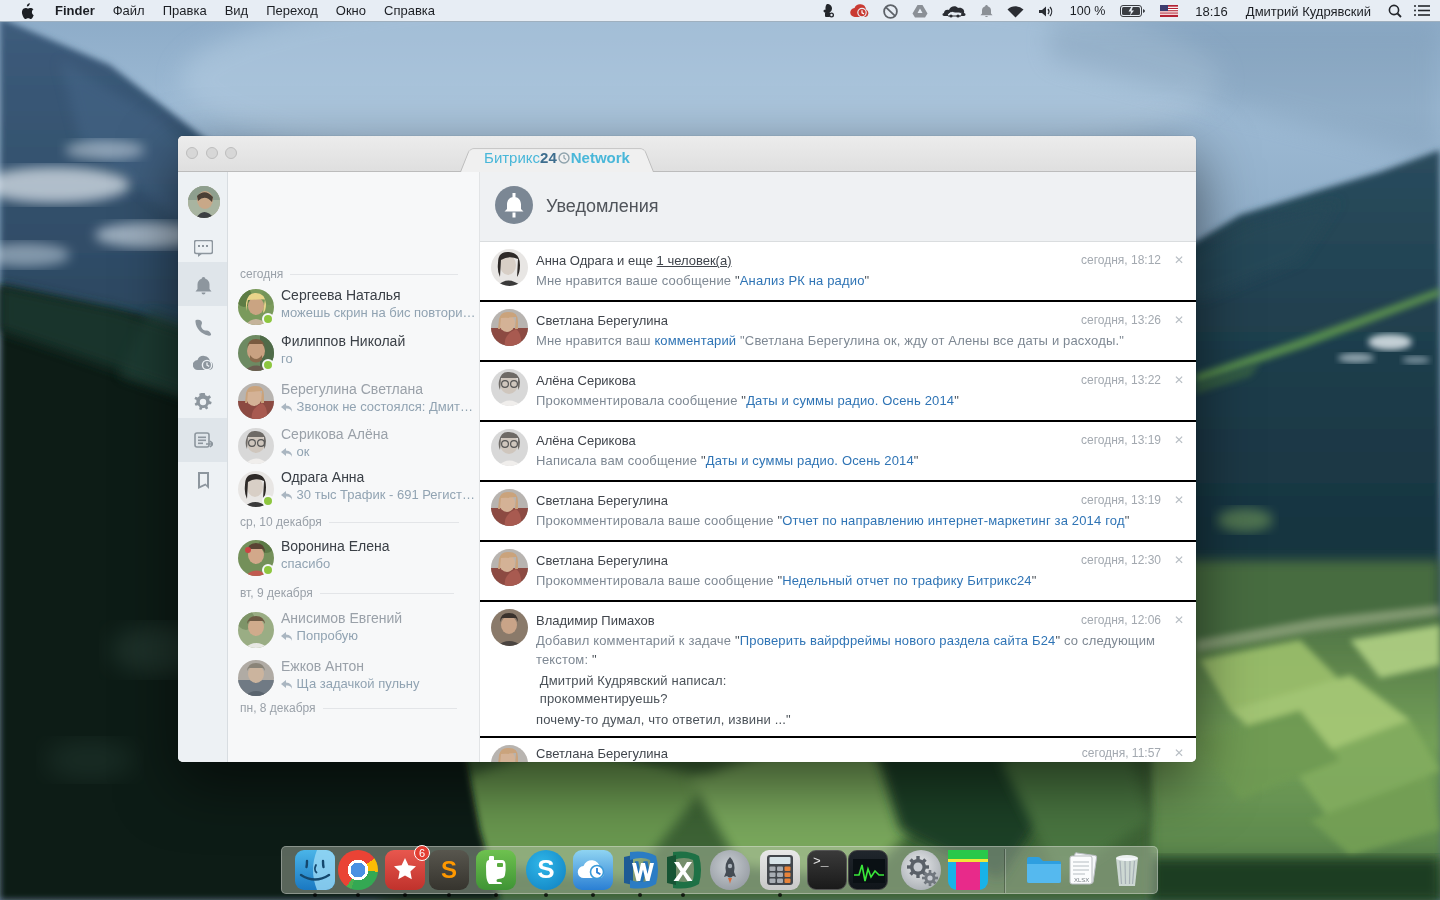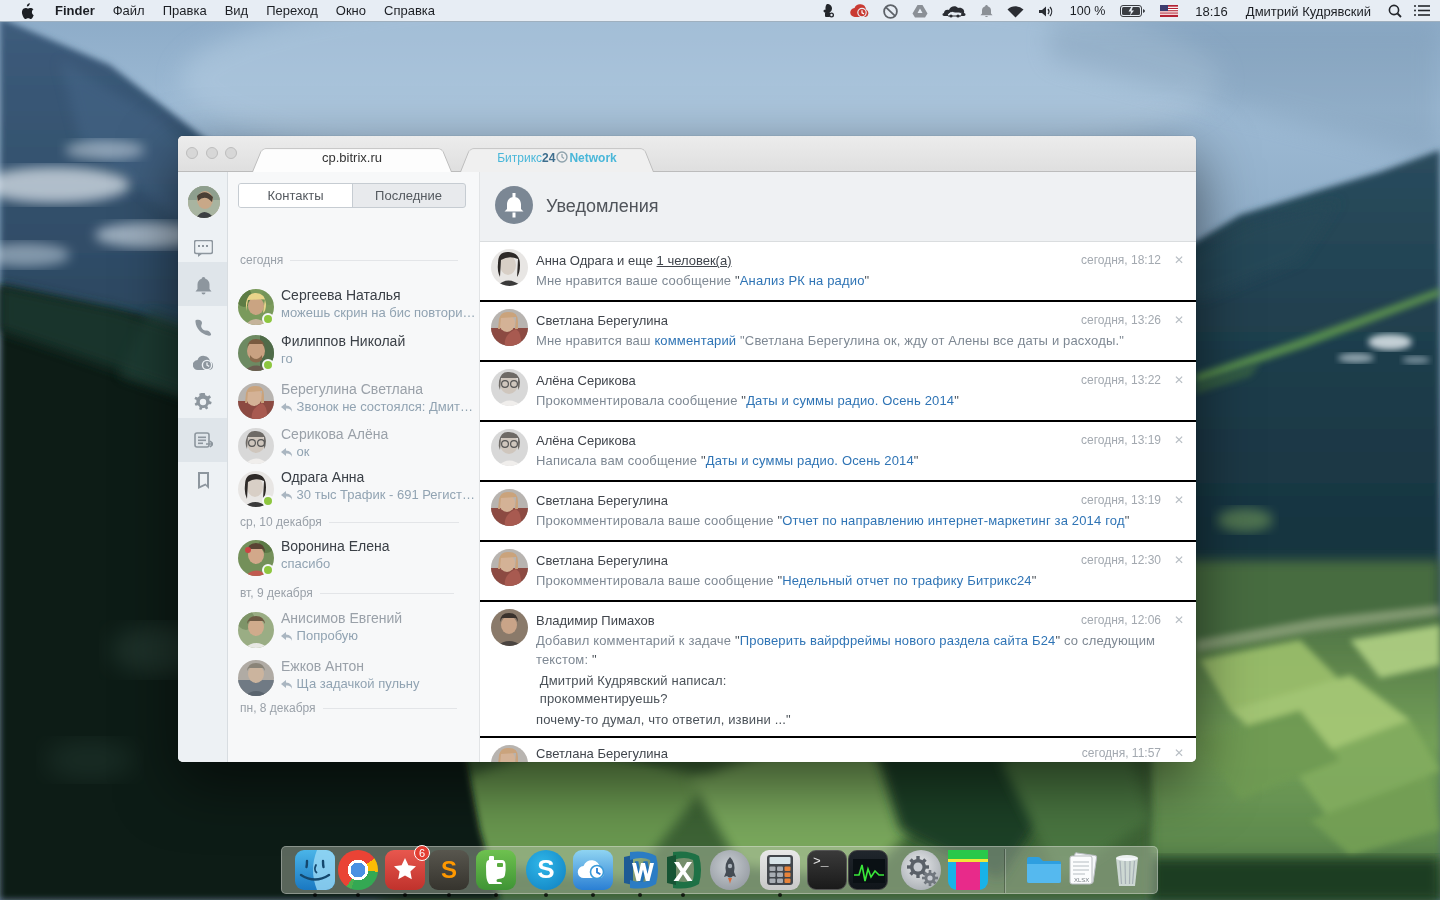--- a/index.html
+++ b/index.html
@@ -241,27 +241,23 @@
           </g>
         </svg>
     </div>
   </div>
 
   <div id="win">
     <div id="titlebar">
       <div class="tl" style="left:8px;"></div>
       <div class="tl" style="left:28px;"></div>
       <div class="tl" style="left:47px;"></div>
-      <div class="tab" id="tab1">
-          <div class="bg"></div>
-          <div class="lbl">cp.bitrix.ru</div>
-        </div>
       <div class="tab" id="tab2">
           <div class="bg"></div>
-          <div class="lbl" style="font-size:12px;"><span style="color:#49b7d9;">Битрикс</span><b style="color:#3e6e8e;">24</b><svg width="12" height="12" viewBox="0 0 12 12" style="vertical-align:-1px;margin:0 1px;">
+          <div class="lbl" style="font-size:15px;"><span style="color:#49b7d9;">Битрикс</span><b style="color:#3e6e8e;">24</b><svg width="12" height="12" viewBox="0 0 12 12" style="vertical-align:-1px;margin:0 1px;">
               <circle cx="6" cy="6" r="5" fill="none" stroke="#8fa3ad" stroke-width="1.4"></circle>
               <path d="M6 3 L6 6 L8 7.5" stroke="#8fa3ad" stroke-width="1.2" fill="none"></path>
             </svg><b style="color:#49b7d9;">Network</b></div>
         </div>
     </div>
     <div id="body">
       <div id="sidebar">
         <div style="position:absolute;left:10px;top:14px;width:32px;height:32px;border-radius:50%;overflow:hidden;background:#b9a98f;">
           <svg width="32" height="32">
               <rect width="32" height="32" fill="#a8b4a0"></rect>
@@ -300,25 +296,21 @@
               <rect x="4" y="4.5" width="8" height="1.6" fill="#8d969e"></rect>
               <rect x="4" y="7.5" width="8" height="1.6" fill="#8d969e"></rect>
               <rect x="4" y="10.5" width="5" height="1.6" fill="#8d969e"></rect>
               <path d="M12 12 L19 12 M16 9 L19 12 L16 15" stroke="#8d969e" stroke-width="1.6" fill="none"></path>
             </svg></div>
         <div class="sideicon" style="top:300px;"><svg width="13" height="17" viewBox="0 0 13 17">
               <path d="M1 0 L12 0 L12 17 L8.5 13.5 L1 17Z M3 2 L3 14 L8.5 11.5 L10 13 L10 2Z" fill="#8d969e" fill-rule="evenodd"></path>
             </svg></div>
       </div>
       <div id="contacts">
-        <div id="seg">
-            <div class="a">Контакты</div>
-            <div class="b">Последние</div>
-          </div>
-        <div class="dsep" style="top:81px;">сегодня<i style="width:168px;"></i></div>
+        <div class="dsep" style="top:95px;">сегодня<i style="width:168px;"></i></div>
         <div class="crow" style="top:115px;">
           <div class="cava"><svg width="36" height="36">
                 <rect width="36" height="36" fill="#7a9a5c"></rect>
                 <ellipse cx="6" cy="8" rx="8" ry="10" fill="#5d7c44"></ellipse>
                 <ellipse cx="31" cy="7" rx="7" ry="9" fill="#66865048"></ellipse>
                 <ellipse cx="18" cy="17" rx="8" ry="9" fill="#caa482"></ellipse>
                 <path d="M7 36 Q18 24 29 36Z" fill="#c4b39a"></path>
                 <path d="M8 14 Q10 3 18 4 Q27 4 28 15 Q28 22 25 24 L27 10 L10 11 L8 22Z" fill="#e8d48a"></path>
               </svg></div>
           <div class="dot"></div>

